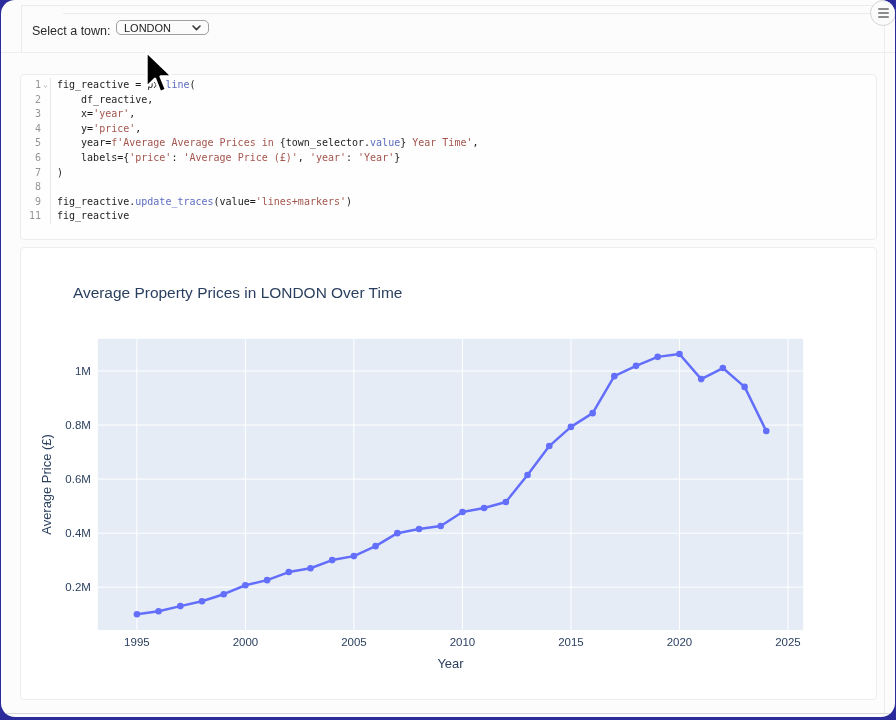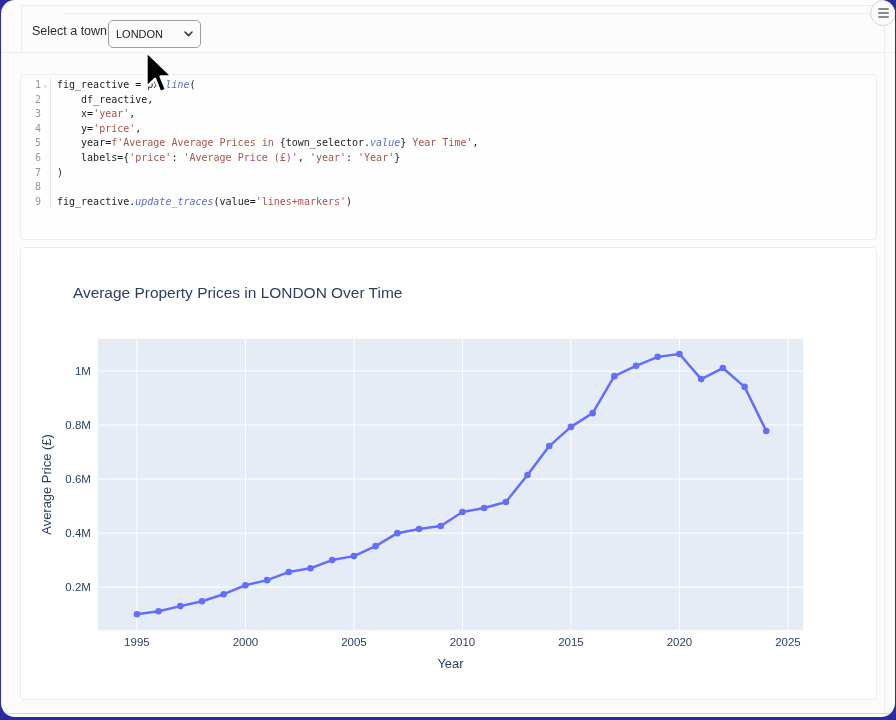--- a/index.html
+++ b/index.html
@@ -1,35 +1,35 @@
 <!DOCTYPE html>
 <html><head>
 <meta charset="utf-8">
 <style>
   html,body{margin:0;padding:0;width:896px;height:720px;overflow:hidden;}
   body{background:#2b2b9b;font-family:"Liberation Sans",sans-serif;position:relative;}
   .app-card{position:absolute;left:1px;top:0;right:1px;bottom:3px;background:#fcfcfc;border-radius:14px;overflow:hidden;}
   .hairline{position:absolute;background:#ececec;}
   
   .hdr-label{position:absolute;left:31px;top:24px;font-size:12.5px;color:#2b2b2b;}
-  .select{position:absolute;left:107px;top:20px;width:93px;height:28px;background:#fbfbfb;border:1px solid #9f9f9f;border-radius:5px;box-sizing:border-box;display:flex;align-items:center;padding:0 7px;cursor:default;}
+  .select{position:absolute;left:115px;top:20px;width:93px;height:15px;background:#fbfbfb;border:1px solid #9f9f9f;border-radius:5px;box-sizing:border-box;display:flex;align-items:center;padding:0 7px;cursor:default;}
   .select .val{font-size:11px;color:#222;flex:1;}
   .select svg{flex:none;}
   
   .menu-btn{position:absolute;left:869px;top:0px;width:26px;height:26px;border-radius:50%;background:#fbfbfb;border:1px solid #d4d4d4;box-sizing:border-box;display:flex;flex-direction:column;justify-content:center;align-items:center;gap:2.4px;z-index:30;}
   .menu-btn i{display:block;width:11px;height:1.7px;background:#8b8b8b;border-radius:1px;}
   
   .code-cell{position:absolute;left:19px;top:74px;width:857px;height:166px;background:#fefefe;border:1px solid #ececec;border-radius:4px;box-sizing:border-box;padding-top:3px;font-family:"DejaVu Sans Mono",monospace;font-size:10px;line-height:14.6px;}
   .cl{display:flex;white-space:pre;}
   .cl .g{display:inline-block;width:20px;text-align:right;color:#969696;flex:none;}
   .cl .fold{display:inline-block;width:9px;text-align:center;color:#b0b0b0;font-size:8px;flex:none;}
   .cl .src{border-left:1px solid #e7e7e7;padding-left:6px;color:#1d1d1d;flex:1;overflow:hidden;}
   .tok-p{color:#1d1d1d;}
   .tok-s{color:#a3554d;}
-  .tok-fn{color:#5d6cc0;font-style:italic;}
+  .tok-fn{color:#5d6cc0;}
   
   .chart-card{position:absolute;left:19px;top:247px;width:857px;height:453px;background:#ffffff;border:1px solid #ececec;border-radius:4px;box-sizing:border-box;}
   .chart-card svg{display:block;}
   
   .cursor{position:absolute;left:144px;top:50px;z-index:50;pointer-events:none;}
 </style>
 </head>
 <body>
 
 <div class="app-card">
@@ -59,20 +59,21 @@
     <div id="code-lines">
         <div class="cl"><span class="g">1</span><span class="fold">⌄</span><span class="src"><span class="tok-p">fig_reactive = px.</span><span class="tok-fn">line</span><span class="tok-p">(</span></span></div>
         <div class="cl"><span class="g">2</span><span class="fold"></span><span class="src"><span class="tok-p">    df_reactive,</span></span></div>
         <div class="cl"><span class="g">3</span><span class="fold"></span><span class="src"><span class="tok-p">    x=</span><span class="tok-s">'year'</span><span class="tok-p">,</span></span></div>
         <div class="cl"><span class="g">4</span><span class="fold"></span><span class="src"><span class="tok-p">    y=</span><span class="tok-s">'price'</span><span class="tok-p">,</span></span></div>
         <div class="cl"><span class="g">5</span><span class="fold"></span><span class="src"><span class="tok-p">    year=</span><span class="tok-s">f'Average Average Prices in </span><span class="tok-p">{town_selector.</span><span class="tok-fn">value</span><span class="tok-p">}</span><span class="tok-s"> Year Time'</span><span class="tok-p">,</span></span></div>
         <div class="cl"><span class="g">6</span><span class="fold"></span><span class="src"><span class="tok-p">    labels={</span><span class="tok-s">'price'</span><span class="tok-p">: </span><span class="tok-s">'Average Price (£)'</span><span class="tok-p">, </span><span class="tok-s">'year'</span><span class="tok-p">: </span><span class="tok-s">'Year'</span><span class="tok-p">}</span></span></div>
         <div class="cl"><span class="g">7</span><span class="fold"></span><span class="src"><span class="tok-p">)</span></span></div>
         <div class="cl"><span class="g">8</span><span class="fold"></span><span class="src">&nbsp;</span></div>
         <div class="cl"><span class="g">9</span><span class="fold"></span><span class="src"><span class="tok-p">fig_reactive.</span><span class="tok-fn">update_traces</span><span class="tok-p">(value=</span><span class="tok-s">'lines+markers'</span><span class="tok-p">)</span></span></div>
+        <div class="cl"><span class="g">11</span><span class="fold"></span><span class="src"><span class="tok-p">fig_reactive</span></span></div>
       </div>
   </div>
 
   <div class="chart-card">
     <svg id="chart-svg" width="855" height="451" viewBox="0 0 857 452">
         <rect x="77" y="91" width="707" height="292" fill="#e5ecf6"></rect>
         <line x1="116.15692307692208" y1="91" x2="116.15692307692208" y2="383" stroke="#ffffff" stroke-width="1"></line>
         <line x1="224.92615384615286" y1="91" x2="224.92615384615286" y2="383" stroke="#ffffff" stroke-width="1"></line>
         <line x1="333.69538461538366" y1="91" x2="333.69538461538366" y2="383" stroke="#ffffff" stroke-width="1"></line>
         <line x1="442.4646153846144" y1="91" x2="442.4646153846144" y2="383" stroke="#ffffff" stroke-width="1"></line>

